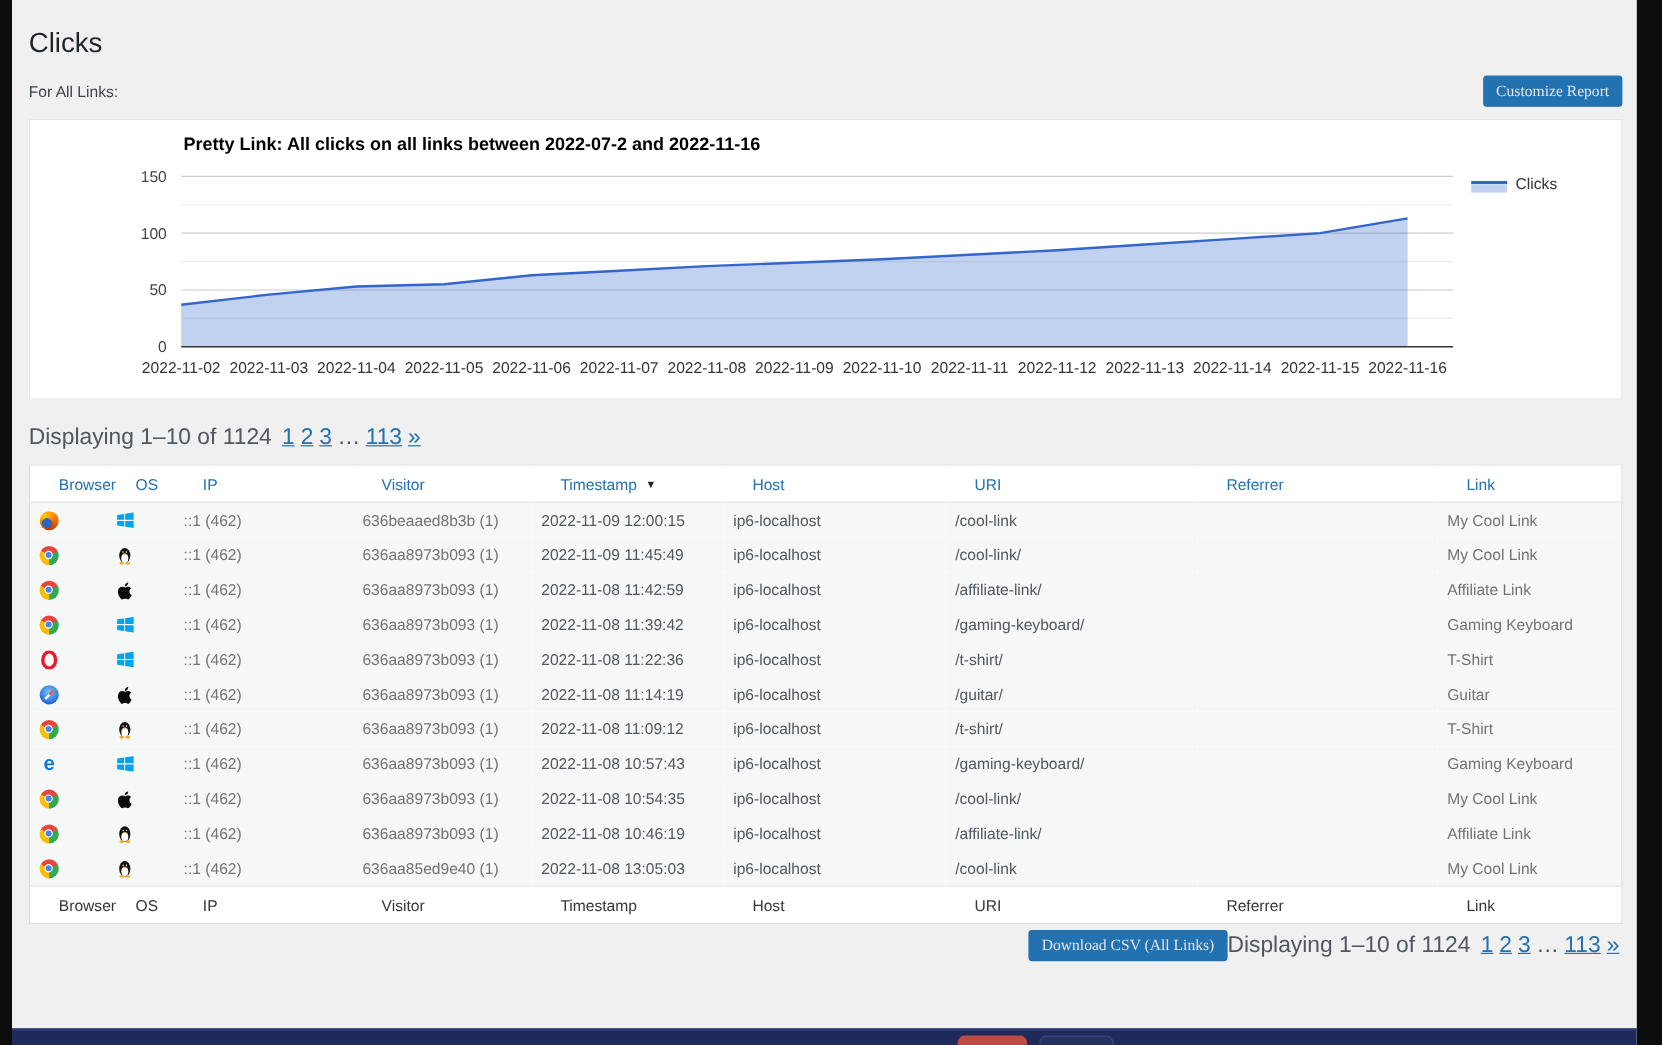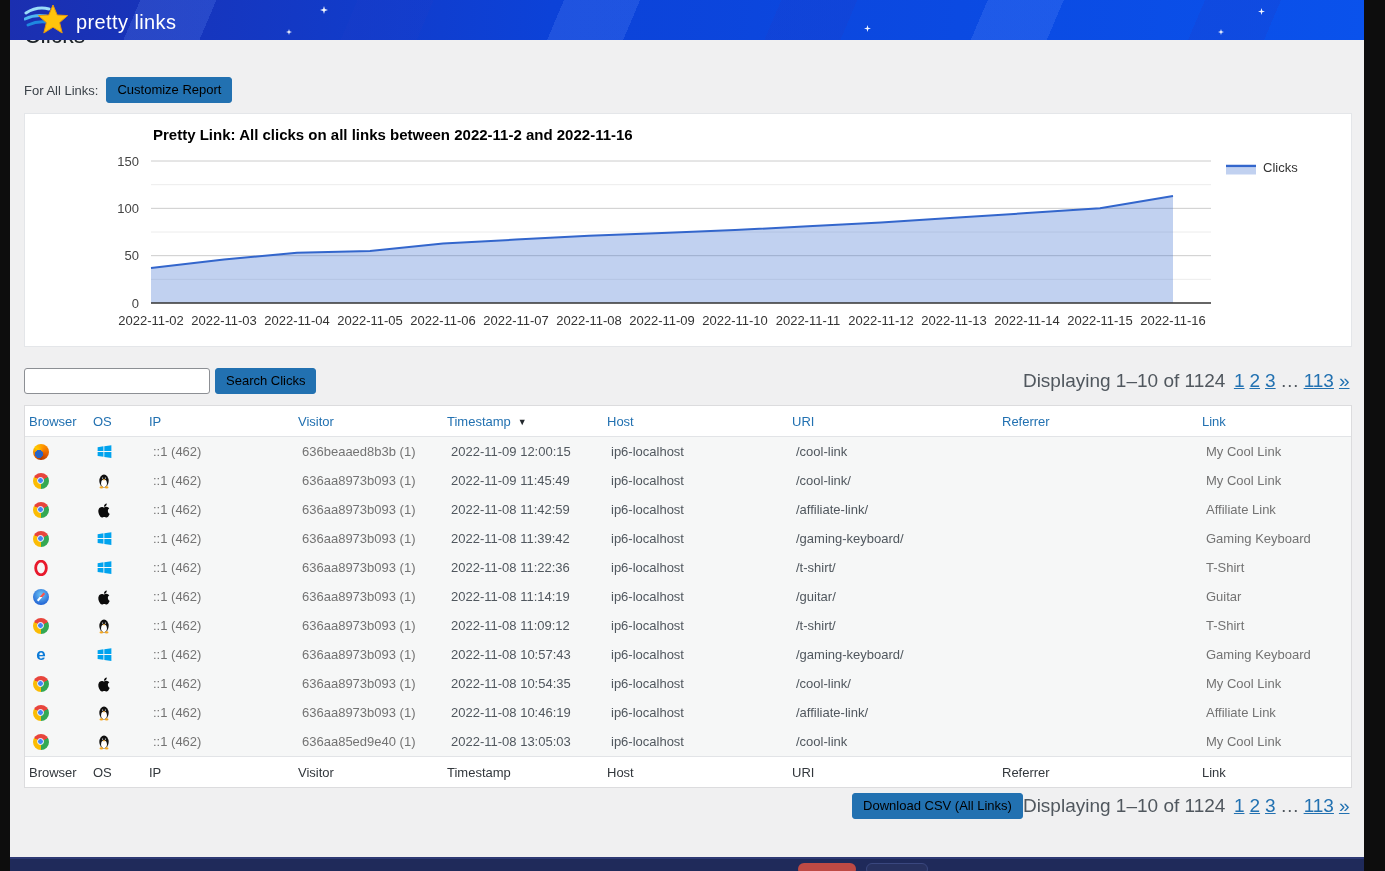--- a/index.html
+++ b/index.html
@@ -24,25 +24,25 @@
     overflow:hidden;
   }
   .logo{position:absolute;left:14px;top:3px;display:flex;align-items:center;gap:6px;}
   .logo-text{color:#fff;font-size:20px;font-weight:500;letter-spacing:0.4px;}
   .spark{position:absolute;background:#fff;opacity:.95;
     clip-path:polygon(50% 0,61% 39%,100% 50%,61% 61%,50% 100%,39% 61%,0 50%,39% 39%);}
 
   
   .wrap{padding:0 12px 0 14px;}
   h1.page-title{margin:21px 0 0;font-size:23px;font-weight:400;color:#1d2327;line-height:29px;}
-  .report-row{margin-top:27px;display:flex;align-items:center;gap:8px;font-size:13px;color:#3c434a;}
+  .report-row{margin-top:13px;display:flex;align-items:center;gap:8px;font-size:13px;color:#3c434a;justify-content:space-between;}
   .btn-primary{
-    background:#2271b1;border:1px solid #2271b1;color:#000000;border-radius:3px;
+    background:#2271b1;border:1px solid #2271b1;color:#e5e5e5;border-radius:3px;
     font-size:13px;line-height:24px;padding:0 10px;height:26px;cursor:pointer;
-    font-family:Liberation Sans, sans-serif;
+    font-family:Liberation Serif, serif;
   }
 
   
   .chart-card{margin-top:10px;height:232px;background:#fff;border:1px solid #e4e6e9;position:relative;}
   .chart-title{position:absolute;left:128px;top:12px;font-size:15px;font-weight:bold;color:#000;}
   .chart-card svg{position:absolute;left:0;top:0;}
 
   
   .list-top{margin-top:21px;display:flex;justify-content:space-between;align-items:center;}
   .search-box{display:flex;align-items:center;gap:5px;}
@@ -52,21 +52,21 @@
   .paging a{color:#2271b1;text-decoration:underline;margin:0 2.5px;cursor:pointer;}
   .paging .dots{margin:0 2px;color:#50575e;}
 
   
   .table-card{margin-top:11px;background:#fff;border:1px solid #dcdcde;}
   table.clicks{width:100%;border-collapse:collapse;font-size:13px;table-layout:fixed;}
   table.clicks col.c-browser{width:64px;} table.clicks col.c-os{width:56px;}
   table.clicks col.c-ip{width:149px;} table.clicks col.c-visitor{width:149px;}
   table.clicks col.c-timestamp{width:160px;} table.clicks col.c-host{width:185px;}
   table.clicks col.c-uri{width:210px;} table.clicks col.c-referrer{width:200px;}
-  thead th,tfoot th{text-align:left;font-weight:400;padding:6px 4px;height:18px;background:#fff;}
+  thead th,tfoot th{text-align:left;font-weight:400;padding:6px 24px;height:18px;background:#fff;}
   thead th{border-bottom:1px solid #e2e4e7;}
   tfoot th{border-top:1px solid #e2e4e7;color:#32373c;}
   thead th a{color:#2271b1;text-decoration:none;cursor:pointer;}
   tfoot th span{color:#32373c;cursor:pointer;}
   .sort-arrow{color:#23282d;font-size:9px;margin-left:7px;vertical-align:1px;}
   tbody td{padding:4px 8px;height:21px;background:#f6f7f7;color:#50575e;vertical-align:middle;
     white-space:nowrap;overflow:hidden;}
   tbody a{color:#737373;text-decoration:none;cursor:pointer;}
 
   
@@ -90,49 +90,31 @@
     border-top:2px solid #2e3a74;overflow:hidden;}
   .fb-red{position:absolute;left:788px;top:4px;width:58px;height:12px;border-radius:6px;background:#bf4a44;}
   .fb-dark{position:absolute;left:856px;top:4px;width:62px;height:12px;border-radius:6px;
     background:#27315f;border:1px solid #3a477f;box-sizing:border-box;}
 </style>
 </head>
 <body>
 
 <div class="page">
 
-  <div class="banner">
-    <div class="logo">
-      <span>
-        <svg width="46" height="34" viewBox="0 0 46 34">
-          <path d="M2 10 Q13 3 25 6" stroke="#9bdcf8" stroke-width="3" fill="none" stroke-linecap="round"></path>
-          <path d="M1 16 Q11 11 22 13" stroke="#4fb6f0" stroke-width="3" fill="none" stroke-linecap="round"></path>
-          <path d="M4 22 Q13 18 22 19" stroke="#1e88e0" stroke-width="3" fill="none" stroke-linecap="round"></path>
-          <path d="M29 2 L33.2 12 L43.6 12.6 L35.6 19.6 L38.2 30 L29 24.2 L19.8 30 L22.4 19.6 L14.4 12.6 L24.8 12 Z" fill="#ffc40c" stroke="#e5960f" stroke-width="1"></path>
-        </svg>
-      </span>
-      <span class="logo-text">pretty links</span>
-    </div>
-    <span class="spark" style="left:310px;top:6px;width:8px;height:8px"></span>
-    <span class="spark" style="left:276px;top:29px;width:6px;height:6px"></span>
-    <span class="spark" style="left:854px;top:25px;width:7px;height:7px"></span>
-    <span class="spark" style="left:1208px;top:29px;width:6px;height:6px"></span>
-    <span class="spark" style="left:1248px;top:8px;width:7px;height:7px"></span>
-  </div>
 
   <div class="wrap">
     <h1 class="page-title">Clicks</h1>
 
     <div class="report-row">
       <span>For All Links:</span>
       <button class="btn-primary">Customize Report</button>
     </div>
 
     <div class="chart-card">
-      <div class="chart-title">Pretty Link: All clicks on all links between 2022-11-2 and 2022-11-16</div>
+      <div class="chart-title">Pretty Link: All clicks on all links between 2022-07-2 and 2022-11-16</div>
       <div id="chart-holder">
           <svg width="1326" height="228">
             <line x1="126" y1="165.33333333333334" x2="1186" y2="165.33333333333334" stroke="#ececec" stroke-width="1"></line>
             <line x1="126" y1="118" x2="1186" y2="118" stroke="#ececec" stroke-width="1"></line>
             <line x1="126" y1="70.66666666666667" x2="1186" y2="70.66666666666667" stroke="#ececec" stroke-width="1"></line>
             <line x1="126" y1="141.66666666666666" x2="1186" y2="141.66666666666666" stroke="#cccccc" stroke-width="1"></line>
             <line x1="126" y1="94.33333333333333" x2="1186" y2="94.33333333333333" stroke="#cccccc" stroke-width="1"></line>
             <line x1="126" y1="47" x2="1186" y2="47" stroke="#cccccc" stroke-width="1"></line>
             <path d="M126 189 L126.0 154.0 L199.0 145.5 L272.0 138.8 L345.0 136.9 L418.0 129.4 L491.0 125.6 L564.0 121.8 L637.0 118.9 L710.0 116.1 L783.0 112.3 L856.0 108.5 L929.0 103.8 L1002.0 99.1 L1075.0 94.3 L1148.0 82.0 L1148.0 189 Z" fill="#3366cc" fill-opacity="0.3"></path>
             <path d="M126.0 154.0 L199.0 145.5 L272.0 138.8 L345.0 136.9 L418.0 129.4 L491.0 125.6 L564.0 121.8 L637.0 118.9 L710.0 116.1 L783.0 112.3 L856.0 108.5 L929.0 103.8 L1002.0 99.1 L1075.0 94.3 L1148.0 82.0" fill="none" stroke="#3366cc" stroke-width="2"></path>
@@ -157,24 +139,20 @@
             <text x="1075" y="210.5" text-anchor="middle" fill="#333" font-size="13" font-family="&quot;Liberation Sans&quot;,sans-serif">2022-11-15</text>
             <text x="1148" y="210.5" text-anchor="middle" fill="#333" font-size="13" font-family="&quot;Liberation Sans&quot;,sans-serif">2022-11-16</text>
             <line x1="1201" y1="52" x2="1231" y2="52" stroke="#3366cc" stroke-width="2.5"></line>
             <rect x="1201" y="53.5" width="30" height="7" fill="#3366cc" fill-opacity="0.3"></rect>
             <text x="1238" y="57.5" text-anchor="start" fill="#333" font-size="13" font-family="&quot;Liberation Sans&quot;,sans-serif">Clicks</text>
           </svg>
         </div>
     </div>
 
     <div class="list-top">
-      <div class="search-box">
-        <input class="search-input" type="text" placeholder="" style="">
-        <button class="btn-primary">Search Clicks</button>
-      </div>
       <div class="paging" id="paging-top"><span>Displaying 1–10 of 1124</span><span class="links"><a class="">1</a><a class="">2</a><a class="">3</a><span class="dots">…</span><a class="">113</a><a class="">»</a></span></div>
     </div>
 
     <div class="table-card">
       <table class="clicks">
         <colgroup>
           <col class="c-browser">
             <col class="c-os">
             <col class="c-ip">
             <col class="c-visitor">

